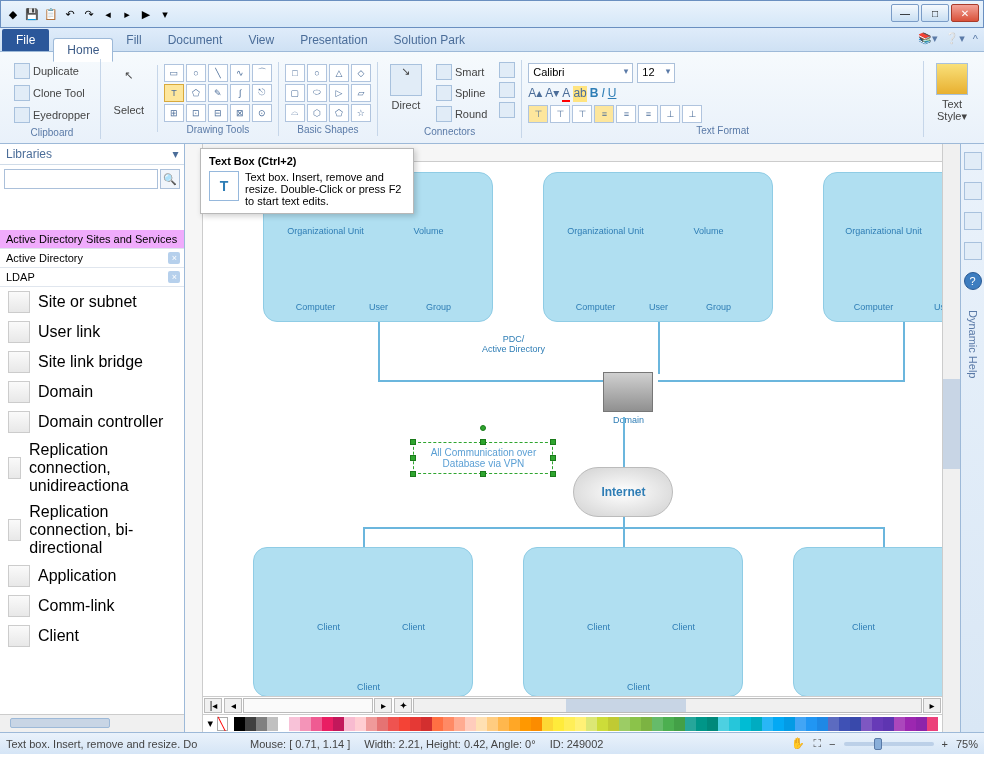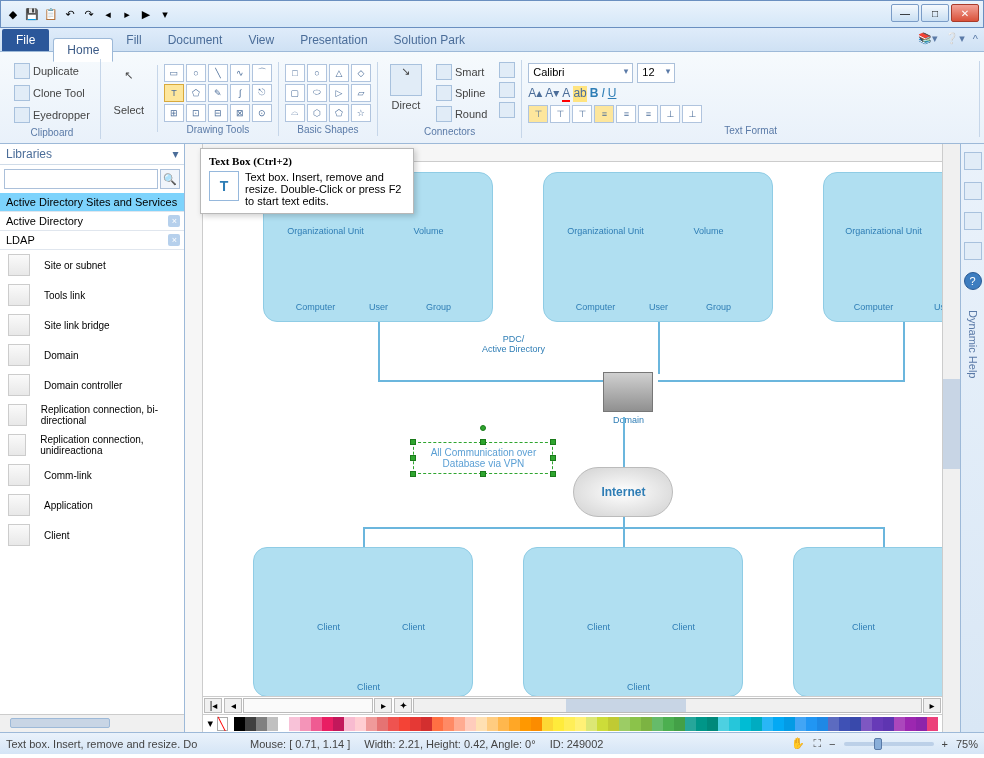--- a/index.html
+++ b/index.html
@@ -36,24 +36,24 @@
 .font-combo:after { content: "▾"; position: absolute; right: 4px; top: 2px; font-size: 9px; color: #5a7aa7; }
 
 
 .main { display: flex; height: 588px; }
 .sidebar { width: 200px; border-right: 1px solid #9db9d8; display: flex; flex-direction: column; background: #fff; }
 .side-header { padding: 3px 6px; font-size: 12px; color: #4b6d99; display:flex; justify-content:space-between; align-items:center; border-bottom:1px solid #d0dce9;}
 .search-row { padding: 4px; display: flex; gap: 2px; }
 .search-input { flex: 1; border: 1px solid #abc0da; height: 20px; padding: 0 4px; font-size: 11px; }
 .search-btn { width: 20px; height: 20px; border: 1px solid #abc0da; background: #f0f5fb; display:flex; align-items:center; justify-content:center; font-size:11px;}
 .lib-name { padding: 3px 6px; font-size: 11px; border-bottom: 1px solid #e0e6ee; cursor: pointer; position: relative; }
-.lib-name.sel { background: #7dd3fc; }
+.lib-name.sel { background: #f0abfc; margin-top: 37px; }
 .lib-name .closex { position: absolute; right: 4px; top: 3px; width: 12px; height: 12px; background: #b6d0ec; color: #fff; font-size: 9px; display:flex; align-items:center; justify-content:center; border-radius:2px;}
 .shape-list { flex: 1; overflow: hidden; }
-.shape-item { display: flex; align-items: center; gap: 14px; padding: 4px 8px; font-size: 10px; cursor: pointer; }
+.shape-item { display: flex; align-items: center; gap: 8px; padding: 4px 8px; font-size: 16px; cursor: pointer; }
 .shape-item .sico { width: 22px; height: 22px; border: 1px solid #ccc; background: linear-gradient(#fafafa,#e8e8e8); display:inline-block; }
 .side-scroll { height: 18px; border-top: 1px solid #ccc; background: #f0f0f0; position:relative; }
 .side-scroll .thumb { position:absolute; left:10px; top:3px; width:100px; height:10px; background:#c8d5e5; border:1px solid #9db9d8; border-radius:2px;}
 
 
 .canvas-wrap { flex: 1; display: flex; position: relative; }
 .ruler-v { width: 18px; background: #f6f6f6; border-right: 1px solid #ccc; }
 .ruler-h { height: 18px; background: #f6f6f6; border-bottom: 1px solid #ccc; }
 .canvas-inner { flex: 1; display: flex; flex-direction: column; position:relative; }
 .canvas { flex: 1; background: #fff; position: relative; overflow: hidden; }
@@ -65,21 +65,21 @@
 .dbox { position: absolute; background: #b0dff1; border: 1px solid #8fccE5; border-radius: 14px; }
 .dlabel { position:absolute; font-size: 9px; color: #2e7db5; text-align:center; width:80px; }
 .dicon { position:absolute; }
 .cloud { position:absolute; width: 100px; height: 50px; background: radial-gradient(#fff,#d0d0d0); border-radius: 30px; color:#2e7db5; font-size:12px; font-weight:bold; display:flex;align-items:center;justify-content:center; border:1px solid #bbb;}
 .selected-text { position:absolute; border: 1.5px dashed #2ea52e; padding: 4px 8px; font-size: 10px; color: #5a9fd4; text-align:center; }
 .sel-handle { position:absolute; width:6px; height:6px; background:#2ea52e; border:1px solid #1b7a1b;}
 .conn-line { position:absolute; background:#6bb6dd; }
 
 
 .tooltip { position: absolute; left: 200px; top: 148px; width: 214px; background: #fff; border: 1px solid #b8b8b8; box-shadow: 2px 2px 6px rgba(0,0,0,0.2); padding: 6px 8px; z-index: 100; font-size:11px;}
-.tooltip .tt-title { font-weight: bold; margin-bottom: 4px; font-family: Liberation Serif, serif; }
+.tooltip .tt-title { font-weight: bold; margin-bottom: 4px; }
 .tooltip .tt-body { display: flex; gap: 6px; }
 .tooltip .tt-ico { width: 30px; height: 30px; border: 1px solid #96b8dc; background:#fff; display:flex;align-items:center;justify-content:center;color:#2e7db5;font-weight:bold;font-size:14px;}
 
 
 .tab-scroll { height: 18px; display: flex; align-items: center; border-top: 1px solid #ccc; font-size:10px;}
 .tab-scroll .tbtn { width: 18px; height: 15px; border: 1px solid #bbb; background: #f0f0f0; margin: 0 1px; display:flex;align-items:center;justify-content:center;}
 .color-bar { height: 18px; display: flex; align-items: center; padding: 0 4px; border-top: 1px solid #ccc; gap:0;}
 .swatch { width: 11px; height: 14px; }
 .color-bar .sep { width: 6px; }
 .status { height: 22px; background: linear-gradient(#eaf2fb,#d5e5f6); border-top: 1px solid #9db9d8; display: flex; align-items: center; font-size: 11px; color: #444; padding: 0 6px; gap: 14px; }
@@ -241,20 +241,29 @@
           <span class="shape-cell">⊤</span>
         <span class="shape-cell" style="background:#fde69c;">≡</span>
           <span class="shape-cell">≡</span>
           <span class="shape-cell">≡</span>
         <span class="shape-cell">⊥</span>
           <span class="shape-cell">⊥</span>
       </div>
     </div>
     <div class="group-label">Text Format</div>
   </div>
+  <div class="group" style="border-right:none;">
+    <div class="group-body">
+      <div class="rbtn rbtn-lg">
+          <span class="ricon ricon-lg" style="background:linear-gradient(#f9e07a,#e8b030);"></span>
+          <span>Text<br>Style▾</span>
+        </div>
+    </div>
+    <div class="group-label">&nbsp;</div>
+  </div>
 </div>
 
 <div class="main">
 
   <div class="sidebar">
     <div class="side-header">
         <span>Libraries</span>
         <span>▾</span>
       </div>
     <div class="search-row">
@@ -266,49 +275,49 @@
         <div class="lib-name">Active Directory<span class="closex">×</span></div>
         <div class="lib-name">LDAP<span class="closex">×</span></div>
       </div>
     <div class="shape-list" id="shape-list">
         <div class="shape-item">
           <span class="sico"></span>
           <span>Site or subnet</span>
         </div>
         <div class="shape-item">
           <span class="sico"></span>
-          <span>Tools link</span>
+          <span>User link</span>
         </div>
         <div class="shape-item">
           <span class="sico"></span>
           <span>Site link bridge</span>
         </div>
         <div class="shape-item">
           <span class="sico"></span>
           <span>Domain</span>
         </div>
         <div class="shape-item">
           <span class="sico"></span>
           <span>Domain controller</span>
         </div>
         <div class="shape-item">
           <span class="sico"></span>
+          <span>Replication connection, unidireactiona</span>
+        </div>
+        <div class="shape-item">
+          <span class="sico"></span>
           <span>Replication connection, bi-directional</span>
         </div>
         <div class="shape-item">
           <span class="sico"></span>
-          <span>Replication connection, unidireactiona</span>
+          <span>Application</span>
         </div>
         <div class="shape-item">
           <span class="sico"></span>
           <span>Comm-link</span>
-        </div>
-        <div class="shape-item">
-          <span class="sico"></span>
-          <span>Application</span>
         </div>
         <div class="shape-item">
           <span class="sico"></span>
           <span>Client</span>
         </div>
       </div>
     <div class="side-scroll">
         <div class="thumb"></div>
       </div>
   </div>

